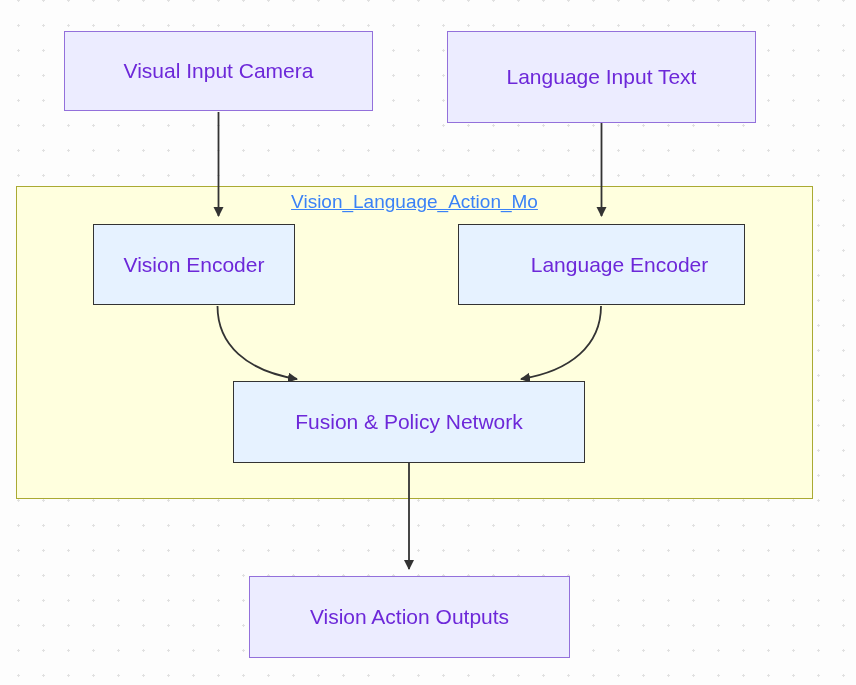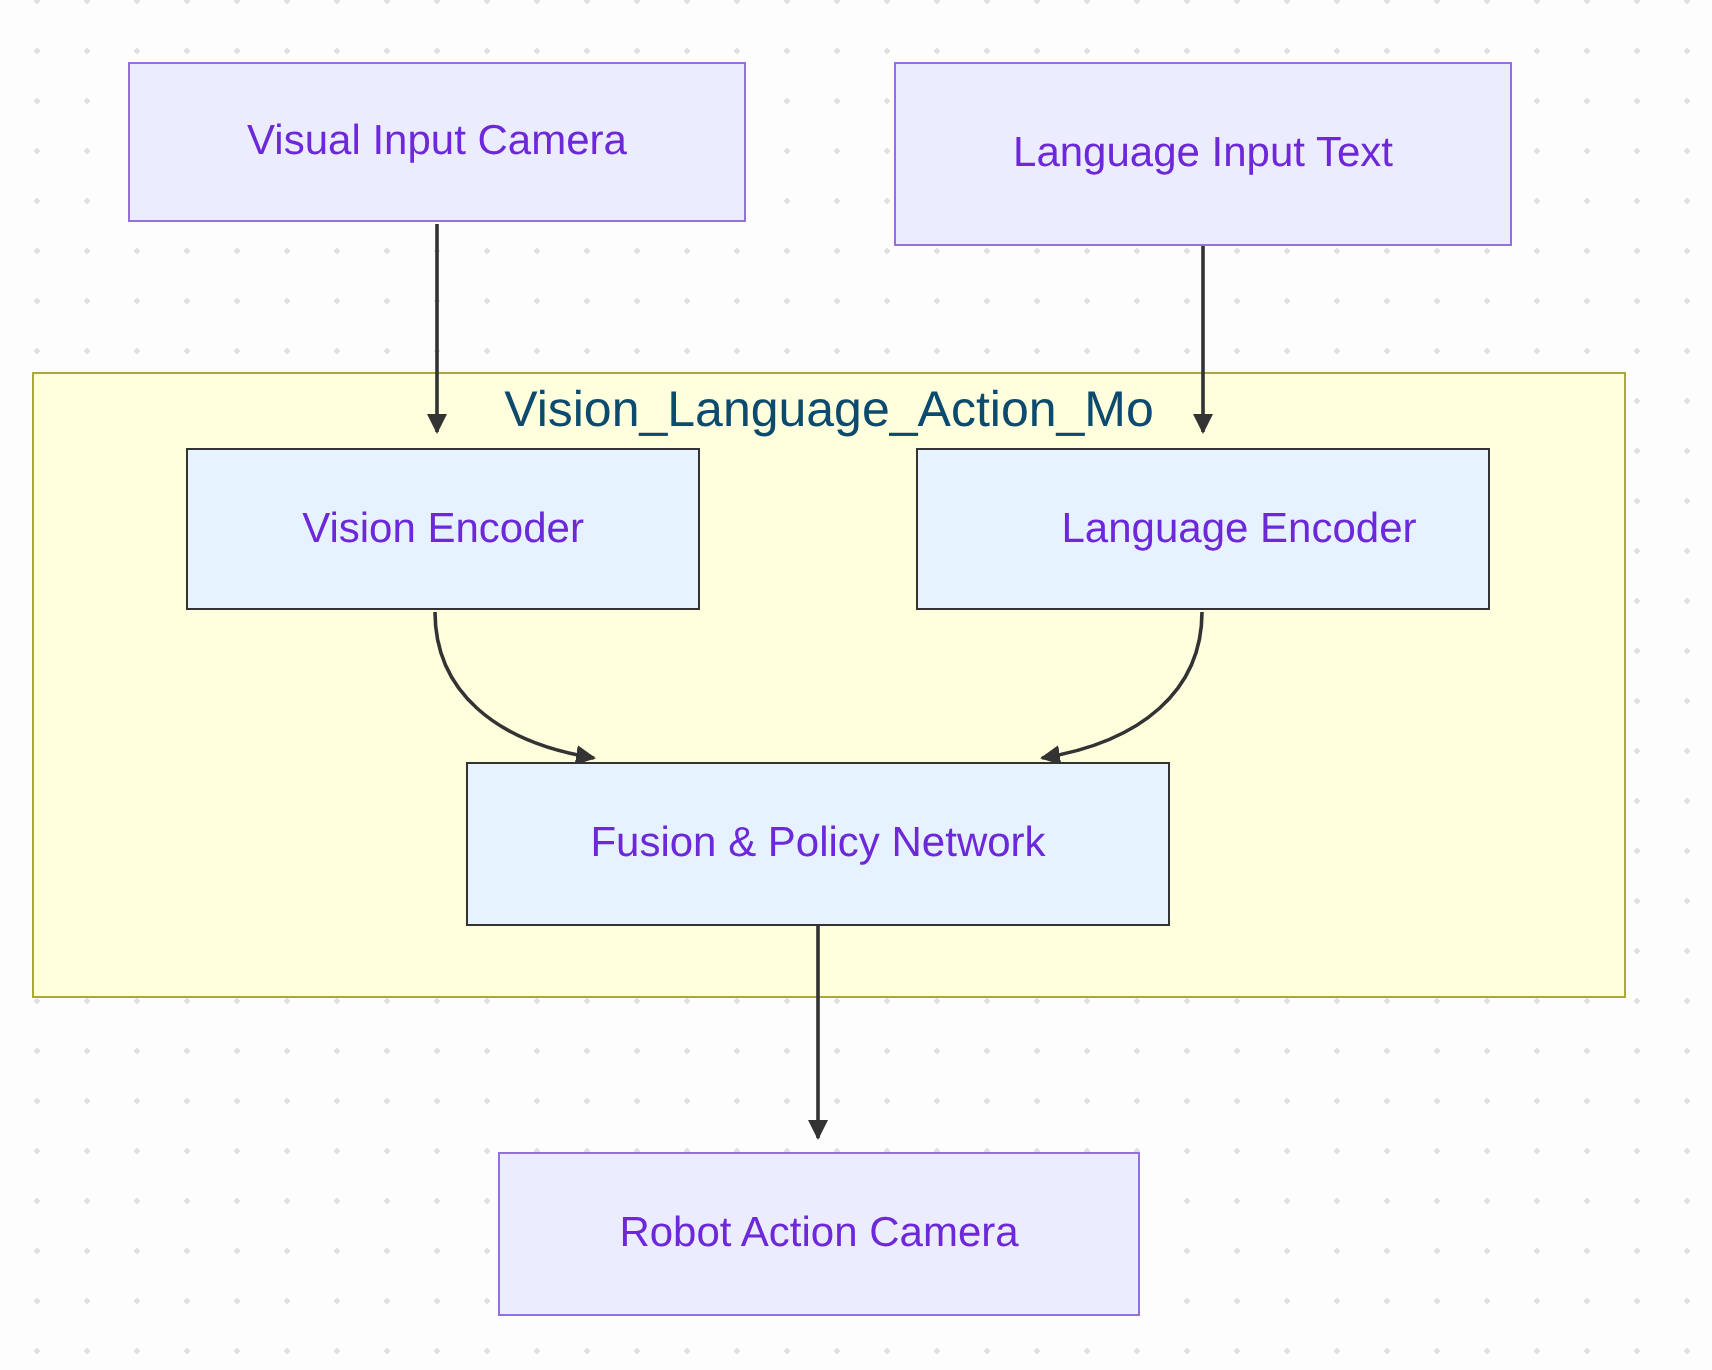--- a/index.html
+++ b/index.html
@@ -53,26 +53,27 @@
     box-sizing: border-box;
     background: #ffffde;
     border: 1.5px solid #aaaa33;
   }
   .subgraph-title {
     position: absolute;
     left: 0;
     top: 4px;
     width: 100%;
     text-align: center;
-    font-size: 25px;
-    color: #0c4a6e;
+    font-size: 19px;
+    color: #3b82f6;
+    text-decoration: underline;
   }
   #node-visual-input   { left: 64px;  top: 31px;  width: 309px; height: 80px; }
   #node-language-input { left: 447px; top: 31px;  width: 309px; height: 92px; }
-  #node-vision-encoder   { left: 93px;  top: 224px; width: 257px; height: 81px; }
+  #node-vision-encoder   { left: 93px;  top: 224px; width: 202px; height: 81px; }
   #node-language-encoder { left: 458px; top: 224px; width: 287px; height: 81px; padding-left: 36px; }
   #node-fusion-policy    { left: 233px; top: 381px; width: 352px; height: 82px; }
   #node-robot-outputs    { left: 249px; top: 576px; width: 321px; height: 82px; }
 </style>
 </head>
 <body>
 
 <div class="canvas">
 
   <div class="subgraph">
@@ -106,16 +107,16 @@
 
   <div class="node node-blue" id="node-language-encoder">
     <span>Language Encoder</span>
   </div>
 
   <div class="node node-blue" id="node-fusion-policy">
     <span>Fusion &amp; Policy Network</span>
   </div>
 
   <div class="node node-lavender" id="node-robot-outputs">
-    <span>Robot Action Camera</span>
+    <span>Vision Action Outputs</span>
   </div>
 
 </div>
 
 </body></html>

